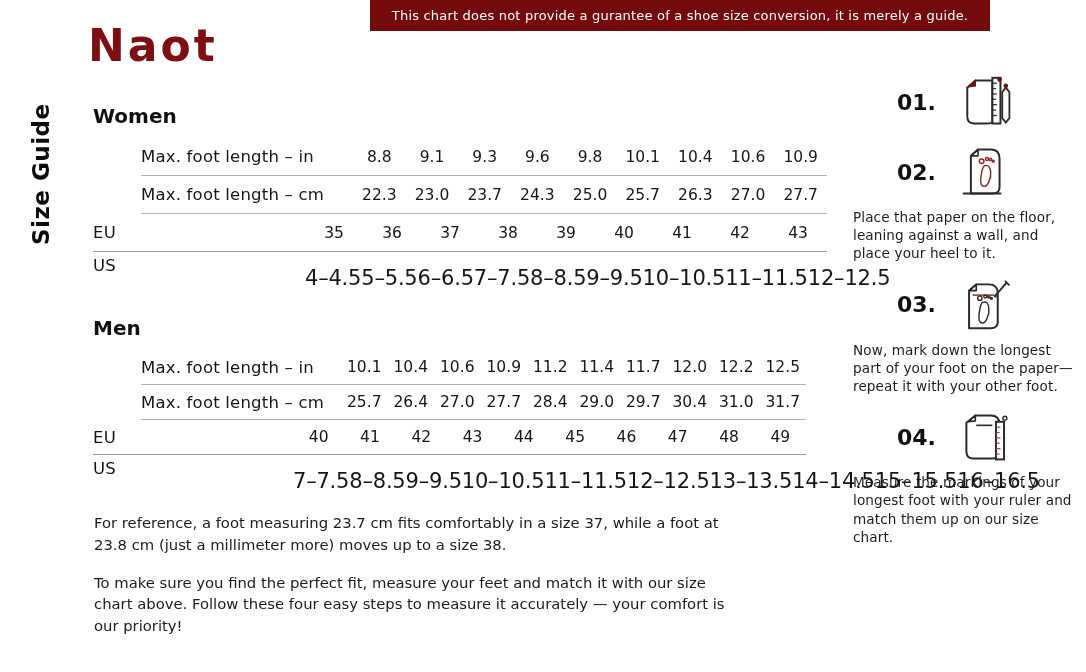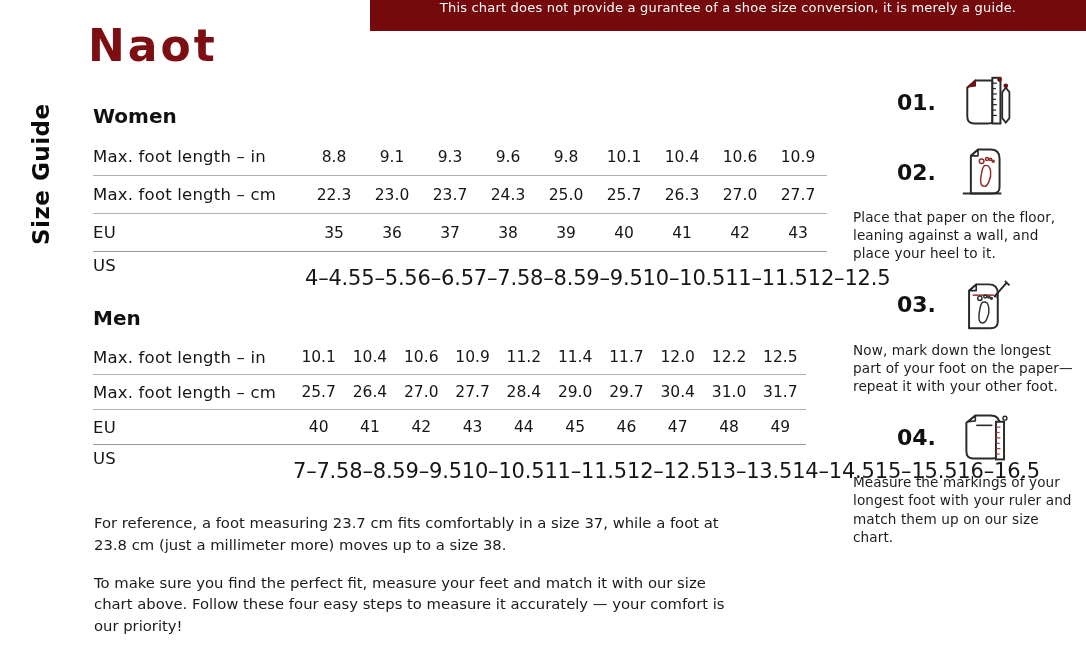--- a/index.html
+++ b/index.html
@@ -3,44 +3,44 @@
 <meta charset="utf-8">
 <style>
   * { margin:0; padding:0; box-sizing:border-box; }
   html,body { background:#ffffff; }
   .screen {
     position:relative; width:1086px; height:672px; background:#ffffff; overflow:hidden;
     font-family:"DejaVu Sans","Liberation Sans",sans-serif; color:#1c1c1c;
   }
   
   .banner {
-    position:absolute; left:370px; top:0; width:716px; height:31px;
-    background:#750a0d; display:flex; justify-content:center;
+    position:absolute; left:370px; top:0; width:620px; height:31px;
+    background:#750a0d; display:flex; align-items:center; justify-content:center;
   }
   .banner span { color:#ffffff; font-size:13px; letter-spacing:.2px; }
   
   .logo {
     position:absolute; left:88px; top:22px; font-size:44px; font-weight:700;
     color:#7d0f12; letter-spacing:3px; line-height:1.1;
     font-family:"DejaVu Sans","Liberation Sans",sans-serif;
   }
   
   .vertical-title {
     position:absolute; left:28px; top:245px; transform:rotate(-90deg); transform-origin:0 0;
     font-size:23px; font-weight:700; color:#0b0b0b; letter-spacing:.5px; white-space:nowrap;
   }
   
   .main { position:absolute; left:93px; top:104px; width:734px; }
   .sec-title { font-size:20px; font-weight:700; color:#111; height:26px; }
-  .sec-title.men { margin-top:12px; }
+  .sec-title.men { margin-top:22px; }
   .sizetable { width:734px; margin-top:8px; }
   .sizetable.men { width:713px; }
   .trow { display:flex; align-items:center; height:38px; }
   .sizetable.men .trow { height:35px; }
-  .trow.ruled { border-bottom:1px solid #b0b0b0; }
+  .trow.ruled { border-bottom:1px solid #b0b0b0;margin-left:48px; }
   .trow.ruled-dark { border-bottom:1px solid #9a9a9a; }
   .tlabel { flex:0 0 212px; font-size:16.5px; color:#151515; letter-spacing:.2px; }
   .sizetable.men .tlabel { flex-basis:200px; }
   .tcell { flex:1 1 0; text-align:center; font-size:15.5px; color:#161616; white-space:nowrap; }
   .trow-us { align-items:flex-start; height:42px; padding-top:4px; }
   .trow-us .tcell { padding-top:10px; font-size:21px; letter-spacing:-0.2px; }
   
   .notes { position:absolute; left:94px; top:512px; width:660px; font-size:14.8px;
            line-height:21.8px; color:#1b1b1b; }
   .notes .para2 { margin-top:16px; width:648px; }

